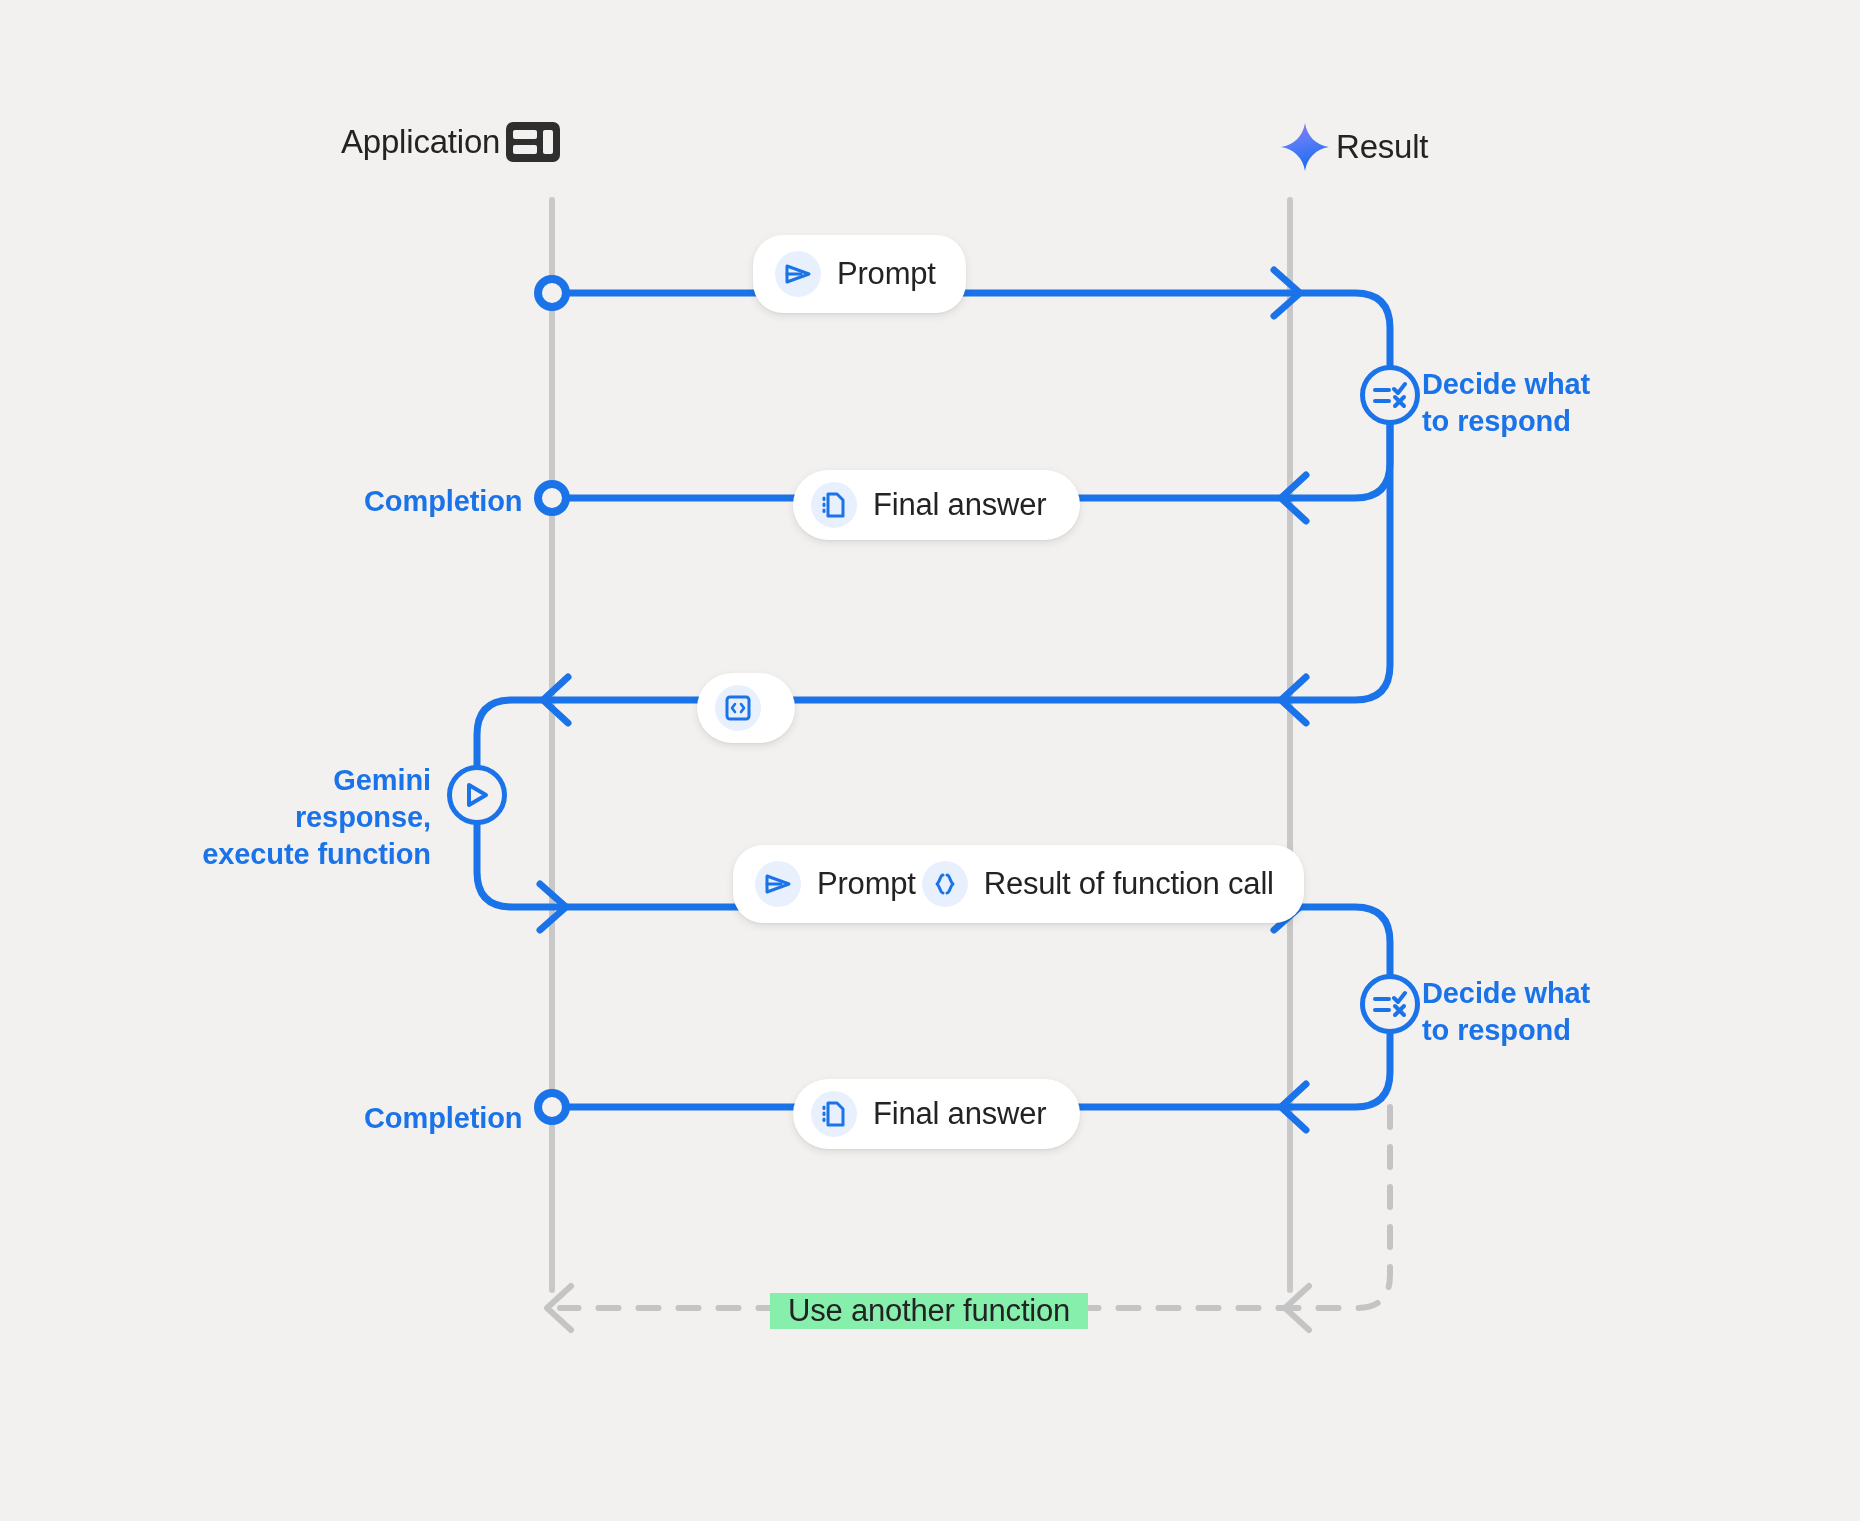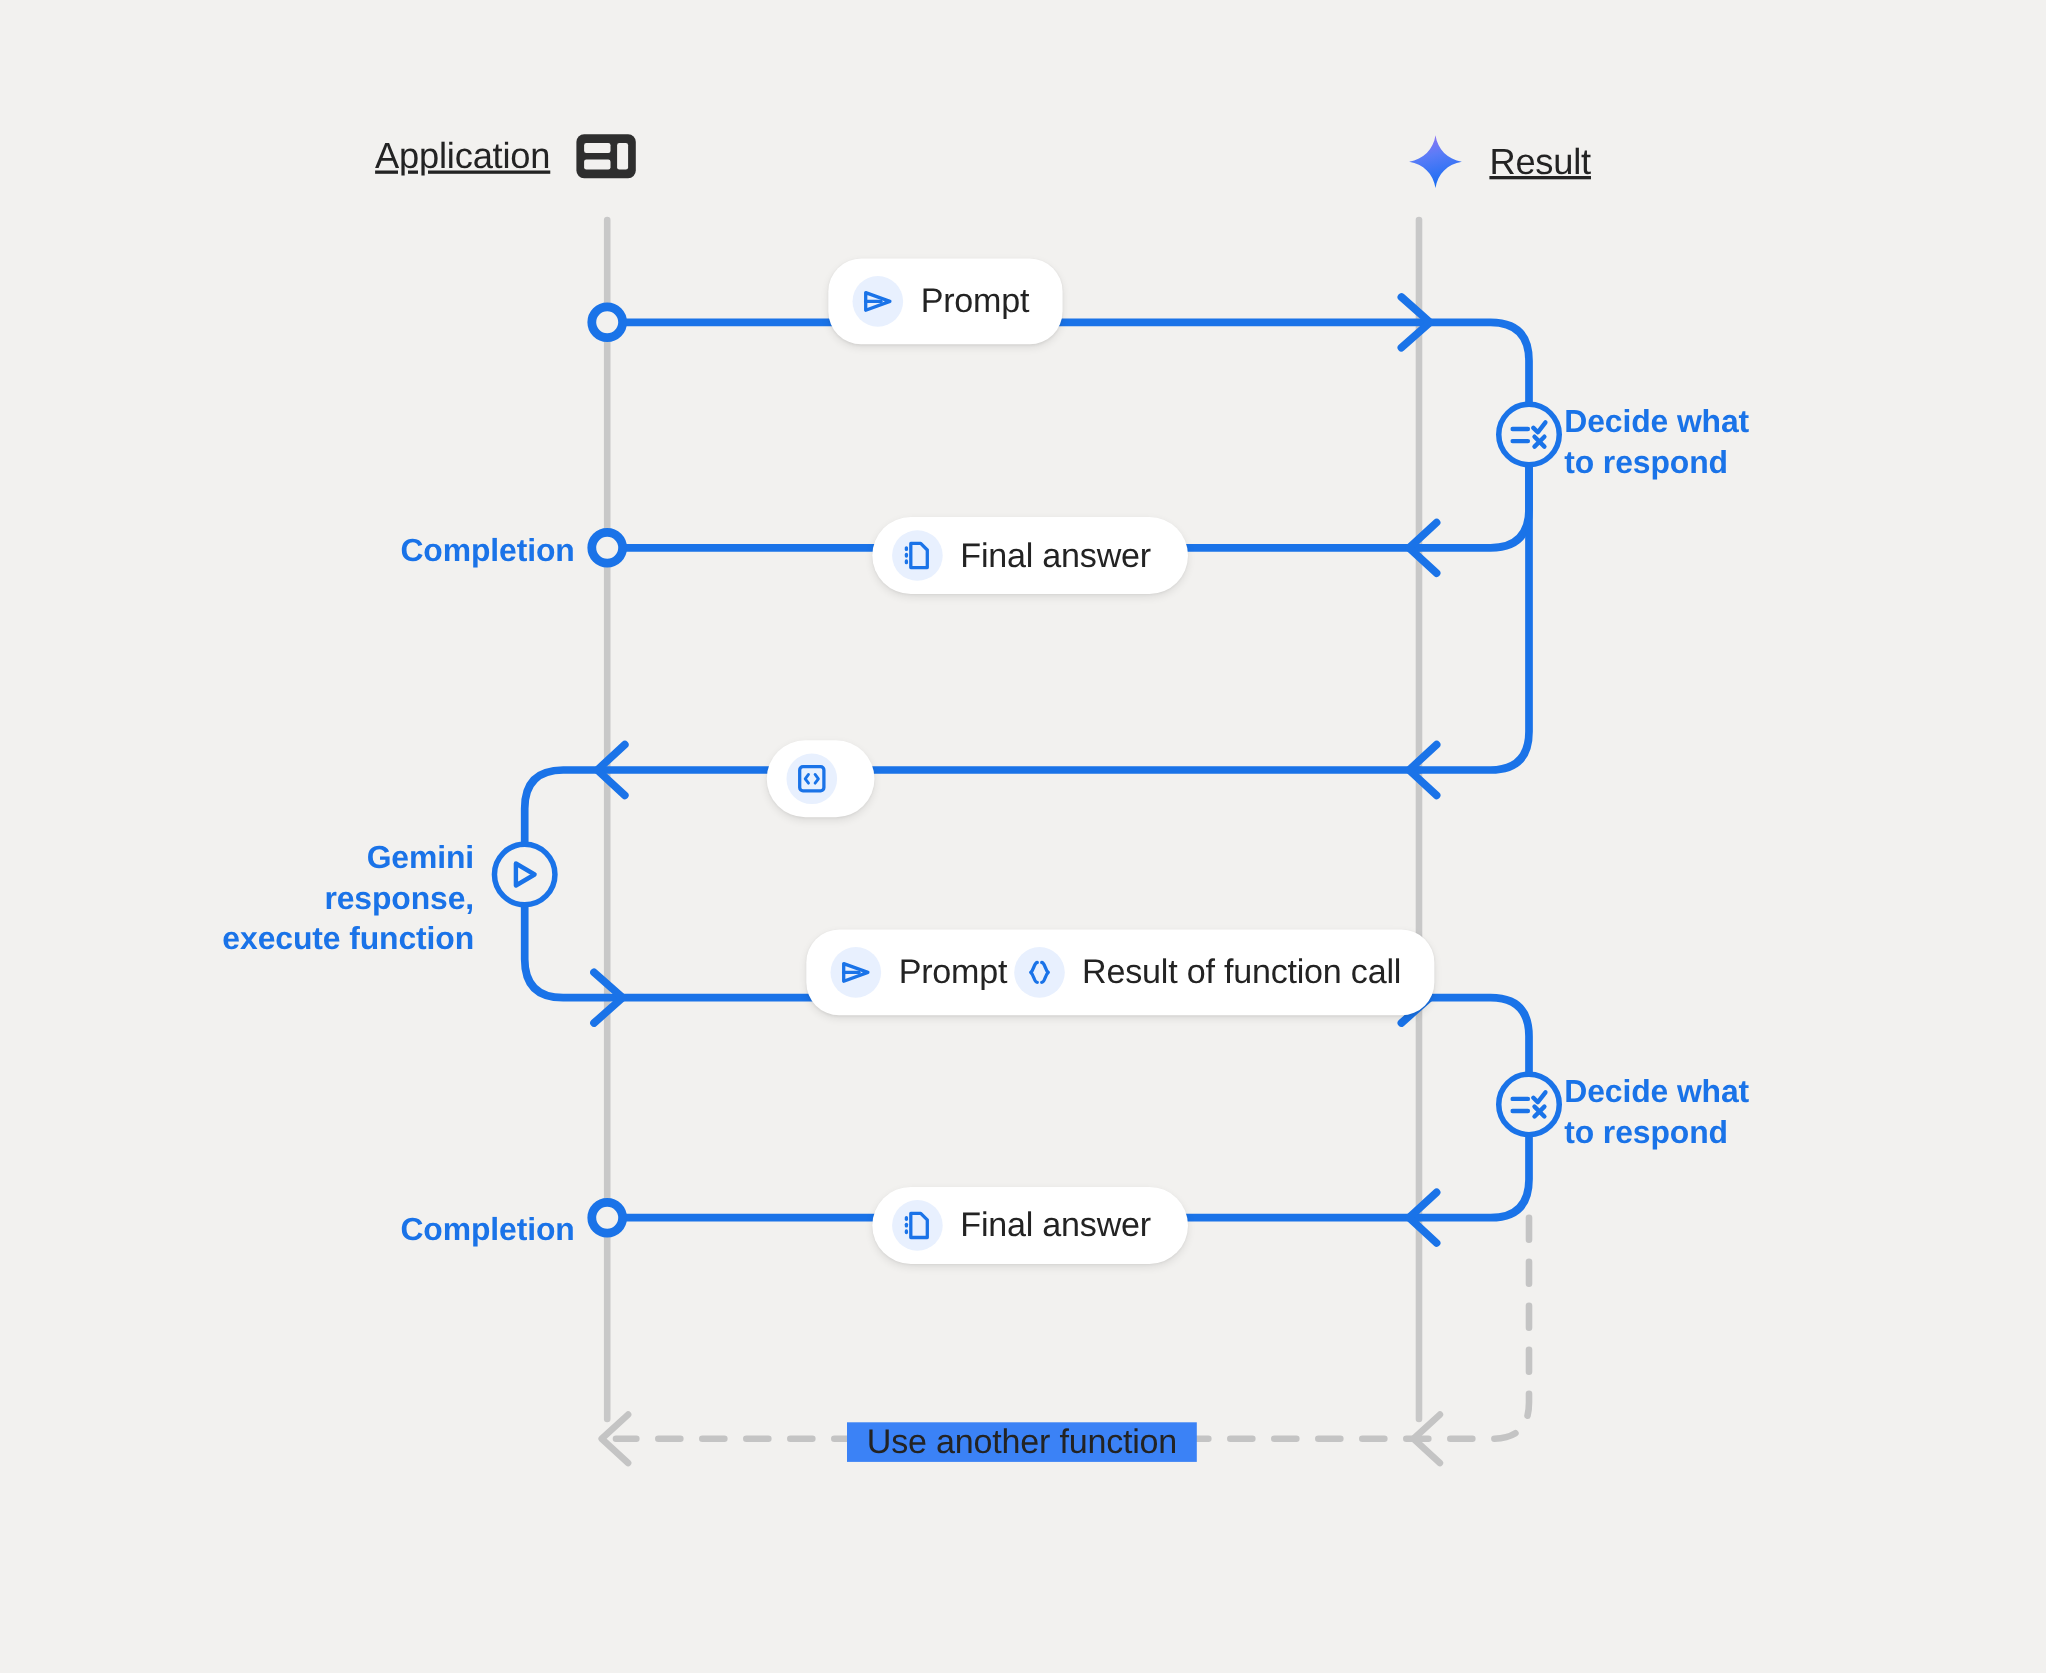--- a/index.html
+++ b/index.html
@@ -27,26 +27,25 @@
     width: 1860px;
     height: 1521px;
     pointer-events: none;
   }
 
   
   .col-header {
     position: absolute;
     display: flex;
     align-items: center;
-    gap: 24px;
+    gap: 6px;
     color: #232323;
     font-size: 33px;
     letter-spacing: -0.2px;
     white-space: nowrap;
-    text-decoration: underline;
   }
   #hdr-app { left: 341px; top: 122px; }
   #hdr-gem { left: 1280px; top: 122px; }
 
   .app-icon {
     width: 54px; height: 40px;
     border-radius: 7px;
     background: #2e2e2e;
     position: relative;
     flex: none;
@@ -150,21 +149,21 @@
   }
   #node-decide-1 { left: 1360px; top: 365px; }
   #node-decide-2 { left: 1360px; top: 974px; }
   #node-parse { left: 447px; top: 765px; }
 
   
   #loop-caption {
     position: absolute;
     left: 770px;
     top: 1293px;
-    background: #3b82f6;
+    background: #86efac;
     padding: 0 18px;
     color: #232323;
     font-size: 31px;
     letter-spacing: -0.2px;
     white-space: nowrap;
     z-index: 4;
   }
 </style>
 </head>
 <body>

